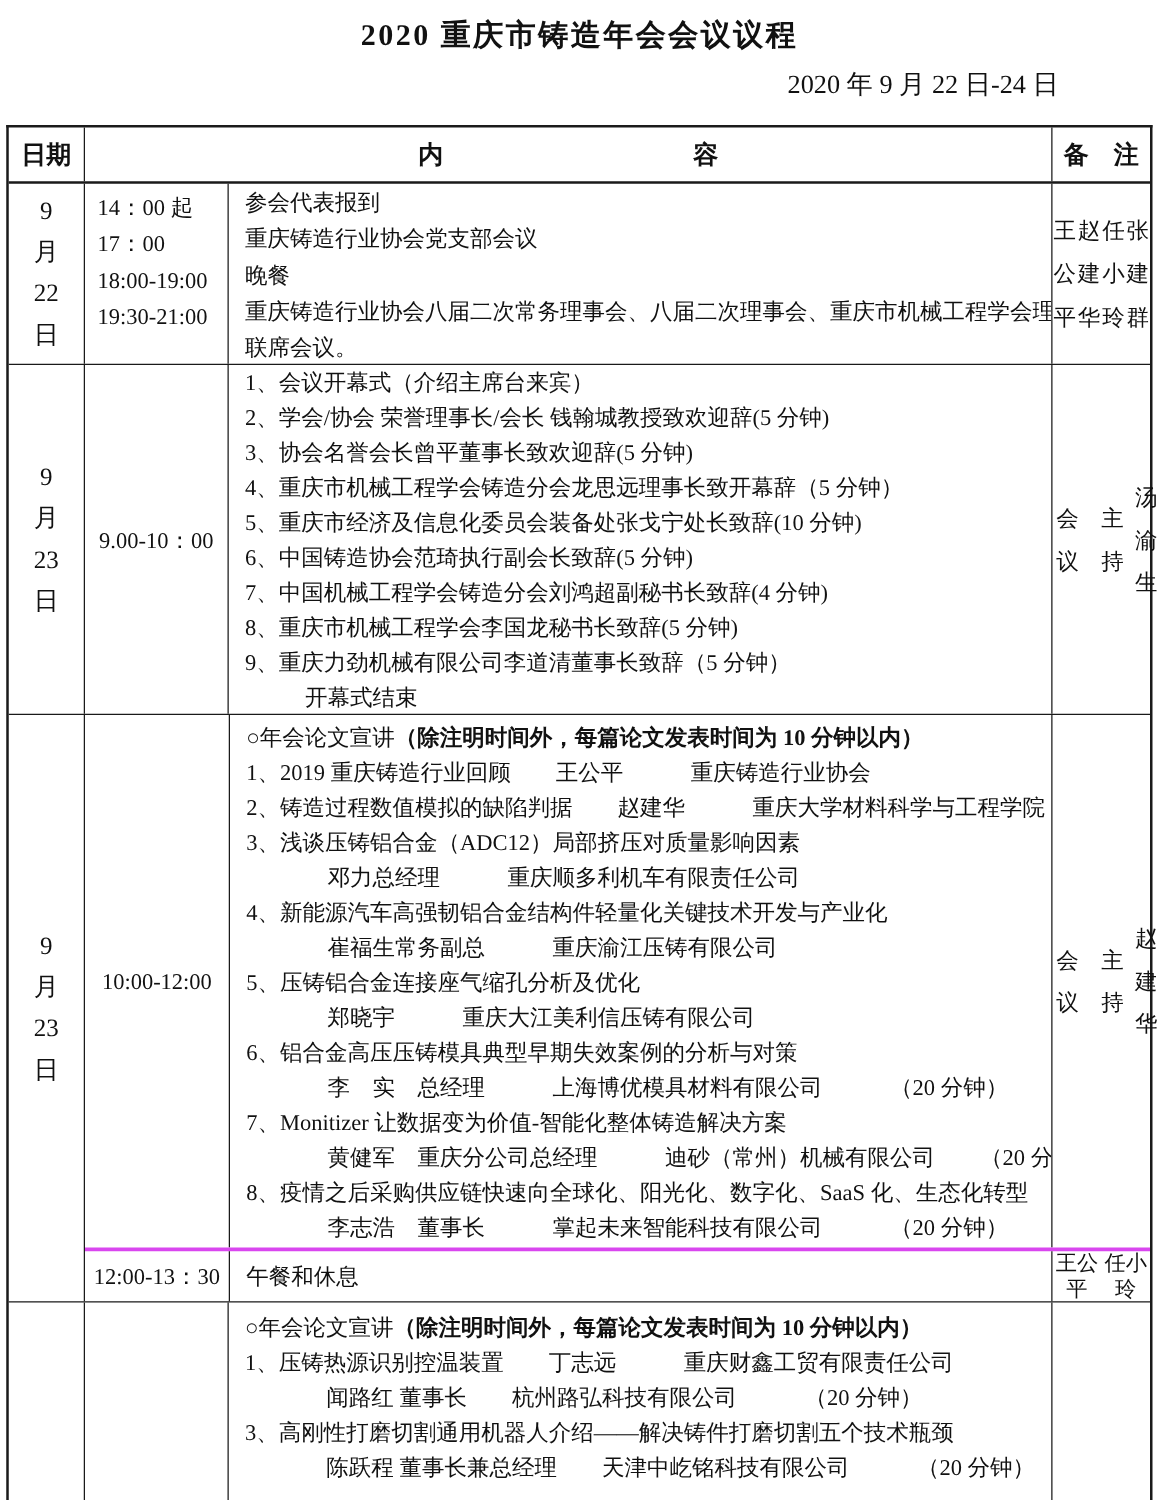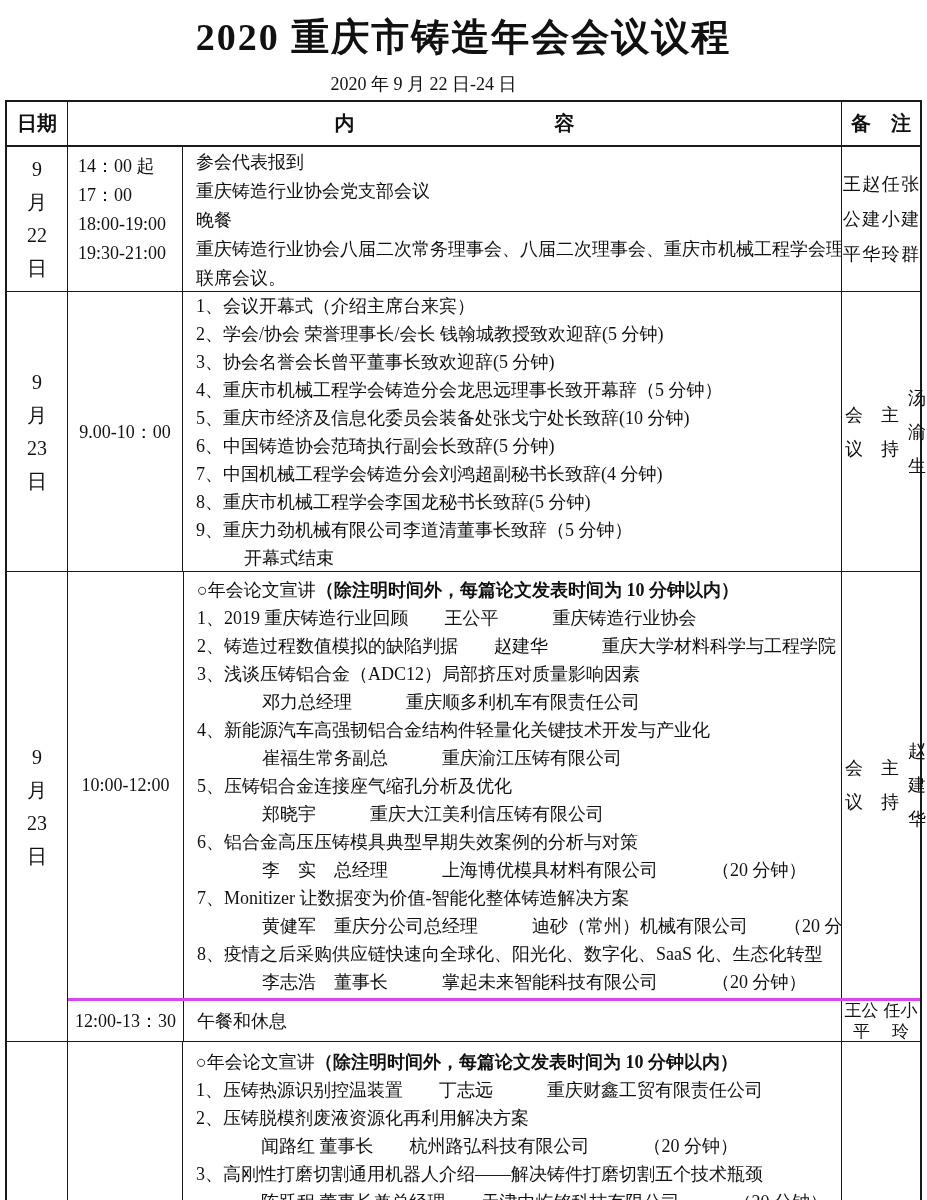--- a/index.html
+++ b/index.html
@@ -5,25 +5,25 @@
   * { box-sizing: border-box; margin: 0; padding: 0; }
   html, body { background: #ffffff; }
   body {
     width: 927px; height: 1200px; overflow: hidden;
     color: #111; font-family: "Liberation Serif", "DejaVu Serif", serif;
   }
   .page { position: relative; width: 927px; height: 1200px; background: #fff; }
 
   .title {
     margin-top: 12px; text-align: center;
-    font-size: 38px; font-weight: 700; letter-spacing: 2px;
+    font-size: 24px; font-weight: 700; letter-spacing: 2px;
   }
   .subtitle {
-    margin-top: 9px; text-align: center; padding-right: 80px;
-    font-size: 18px;
+    margin-top: 9px; text-align: right; padding-right: 80px;
+    font-size: 21px;
   }
 
   .agenda {
     position: absolute; left: 5px; top: 88px; width: 917px;
     border: 2px solid #1a1a1a; border-bottom: none;
     background: #fff;
   }
   .row { display: flex; border-bottom: 1px solid #1a1a1a; }
   .row.header { height: 45px; border-bottom: 2px solid #1a1a1a; font-weight: 700; font-size: 20px; }
   .cell { min-width: 0; }
@@ -206,21 +206,20 @@
     </div>
 
     <div class="row r4">
       <div class="cell c-date date-cell"></div>
       <div class="cell c-time time-center"></div>
       <div class="cell c-content content-cell">
         <div>
           <span>○年会论文宣讲</span><span class="b">（除注明时间外，每篇论文发表时间为 10 分钟以内）</span>
         </div>
         <div>1、压铸热源识别控温装置　　丁志远　　　重庆财鑫工贸有限责任公司</div>
-        <div>2、压铸脱模剂废液资源化再利用解决方案</div>
         <div class="ind">闻路红 董事长　　杭州路弘科技有限公司　　　（20 分钟）</div>
         <div>3、高刚性打磨切割通用机器人介绍——解决铸件打磨切割五个技术瓶颈</div>
         <div class="ind">陈跃程 董事长兼总经理　　天津中屹铭科技有限公司　　　（20 分钟）</div>
       </div>
       <div class="cell c-note note-cell"></div>
     </div>
 
   </div>
 </div>
 

